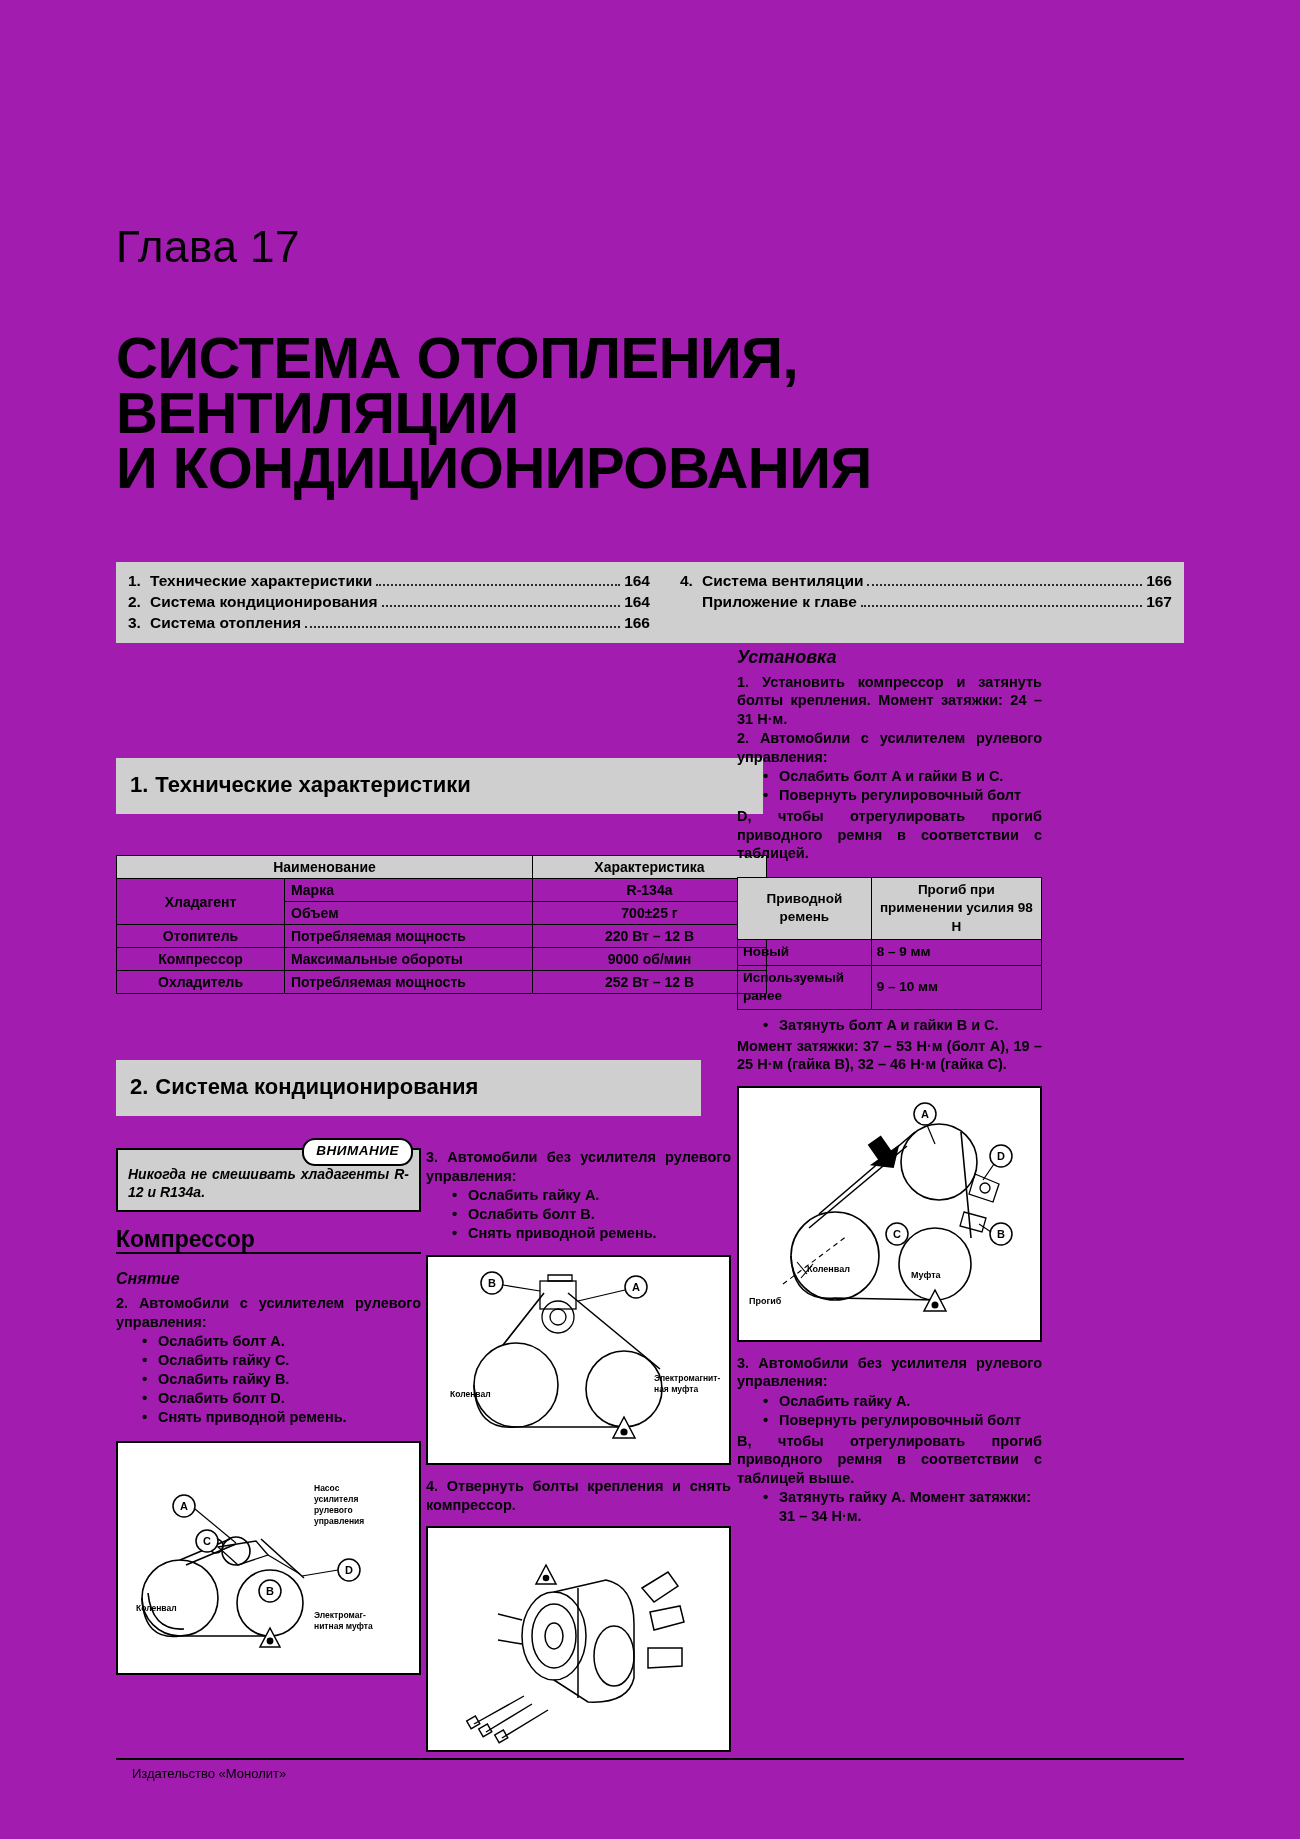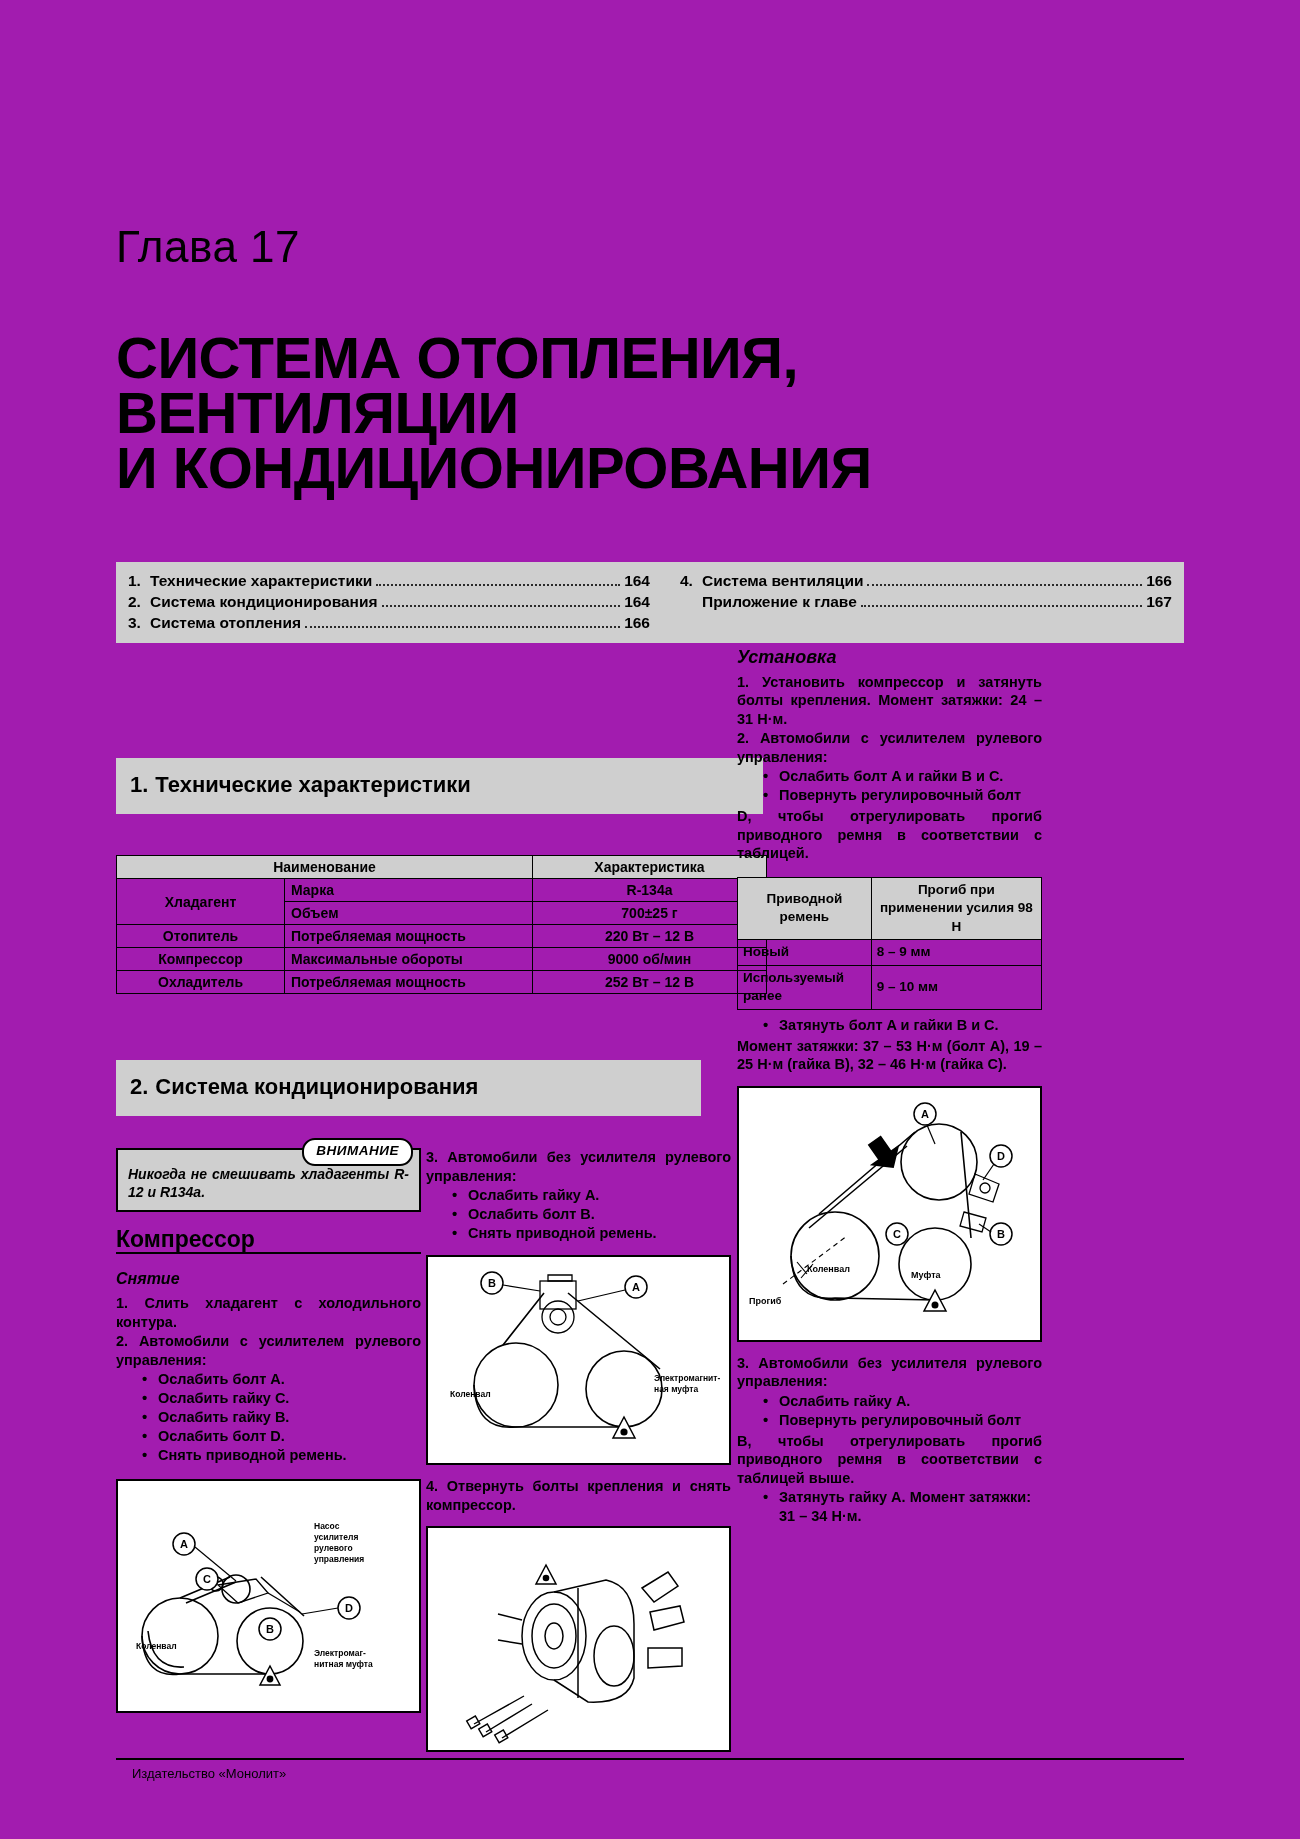--- a/index.html
+++ b/index.html
@@ -171,24 +171,20 @@
 
     <div class="warn" style="margin-top:0;">
       <div class="warn-tag">ВНИМАНИЕ</div>
       <div class="warn-txt">Никогда не смешивать хладагенты R-12 и R134a.</div>
     </div>
 
     <div class="h2">Компрессор</div>
     <div class="h3">Снятие</div>
 
     <p class="step">
-      <b>1.</b>
-      <span>Слить хладагент с холодильного контура.</span>
-    </p>
-    <p class="step">
       <b>2.</b>
       <span>Автомобили с усилителем рулевого управления:</span>
     </p>
     <ul class="bul">
       <li>Ослабить болт A.</li>
       <li>Ослабить гайку C.</li>
       <li>Ослабить гайку B.</li>
       <li>Ослабить болт D.</li>
       <li>Снять приводной ремень.</li>
     </ul>

